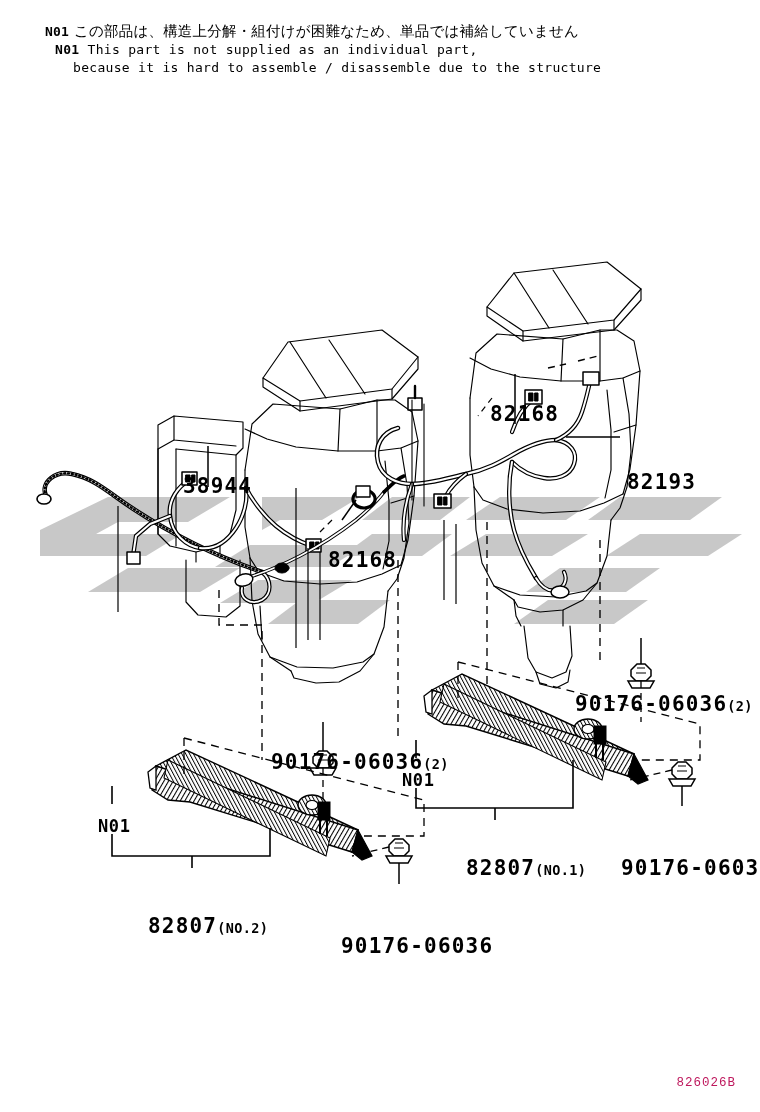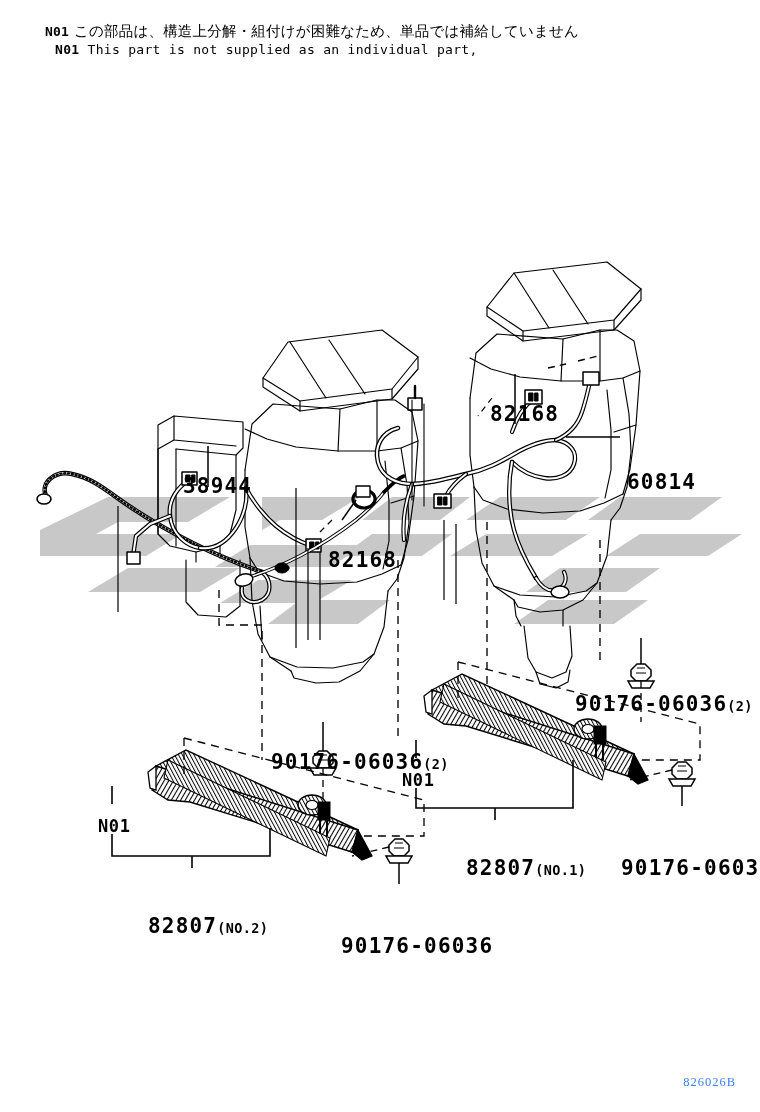--- a/index.html
+++ b/index.html
@@ -80,35 +80,36 @@
     font-size: 17px;
     letter-spacing: 0.6px;
     color: #000;
     line-height: 1;
     white-space: nowrap;
   }
   #diagram-code {
     position: absolute;
     right: 24px;
     bottom: 22px;
-    font-family: Liberation Serif, serif;
+    font-family: Liberation Mono, monospace;
     font-size: 12.5px;
     letter-spacing: 1px;
-    color: #3b82f6;
+    color: #be185d;
     text-align: right;
   }
 </style>
 </head>
 <body>
 
 <div id="page">
 
   <div id="note-block">
     <div class="note-row note-jp"><span class="note-tag">N01</span> <span>この部品は、構造上分解・組付けが困難なため、単品では補給していません</span></div>
     <div class="note-row note-en"><span class="note-tag">N01</span> <span>This part is not supplied as an individual part,</span></div>
+    <div class="note-row note-en indent"><span>because it is hard to assemble / disassemble due to the structure</span></div>
   </div>
 
   <svg id="drawing" viewBox="0 0 760 1112">
 
     <defs>
 
       <pattern id="hatch" width="4" height="4" patternUnits="userSpaceOnUse" patternTransform="rotate(30)">
         <rect width="4" height="4" fill="#ffffff"></rect>
         <path d="M0 0 L0 4" stroke="#000" stroke-width="2.1"></path>
       </pattern>
@@ -427,21 +428,21 @@
   <div class="callout" style="left:183px; top:432px;">
     <span>38944</span></div>
 
   <div class="callout" style="left:328px; top:506px;">
     <span>82168</span></div>
 
   <div class="callout" style="left:490px; top:360px;">
     <span>82168</span></div>
 
   <div class="callout" style="left:627px; top:428px;">
-    <span>60814</span></div>
+    <span>82193</span></div>
 
   <div class="callout" style="left:575px; top:650px;">
     <span>90176-06036</span><span class="suffix">(2)</span></div>
 
   <div class="callout" style="left:271px; top:708px;">
     <span>90176-06036</span><span class="suffix">(2)</span></div>
 
   <div class="callout" style="left:621px; top:814px;">
     <span>90176-06036</span></div>
 

